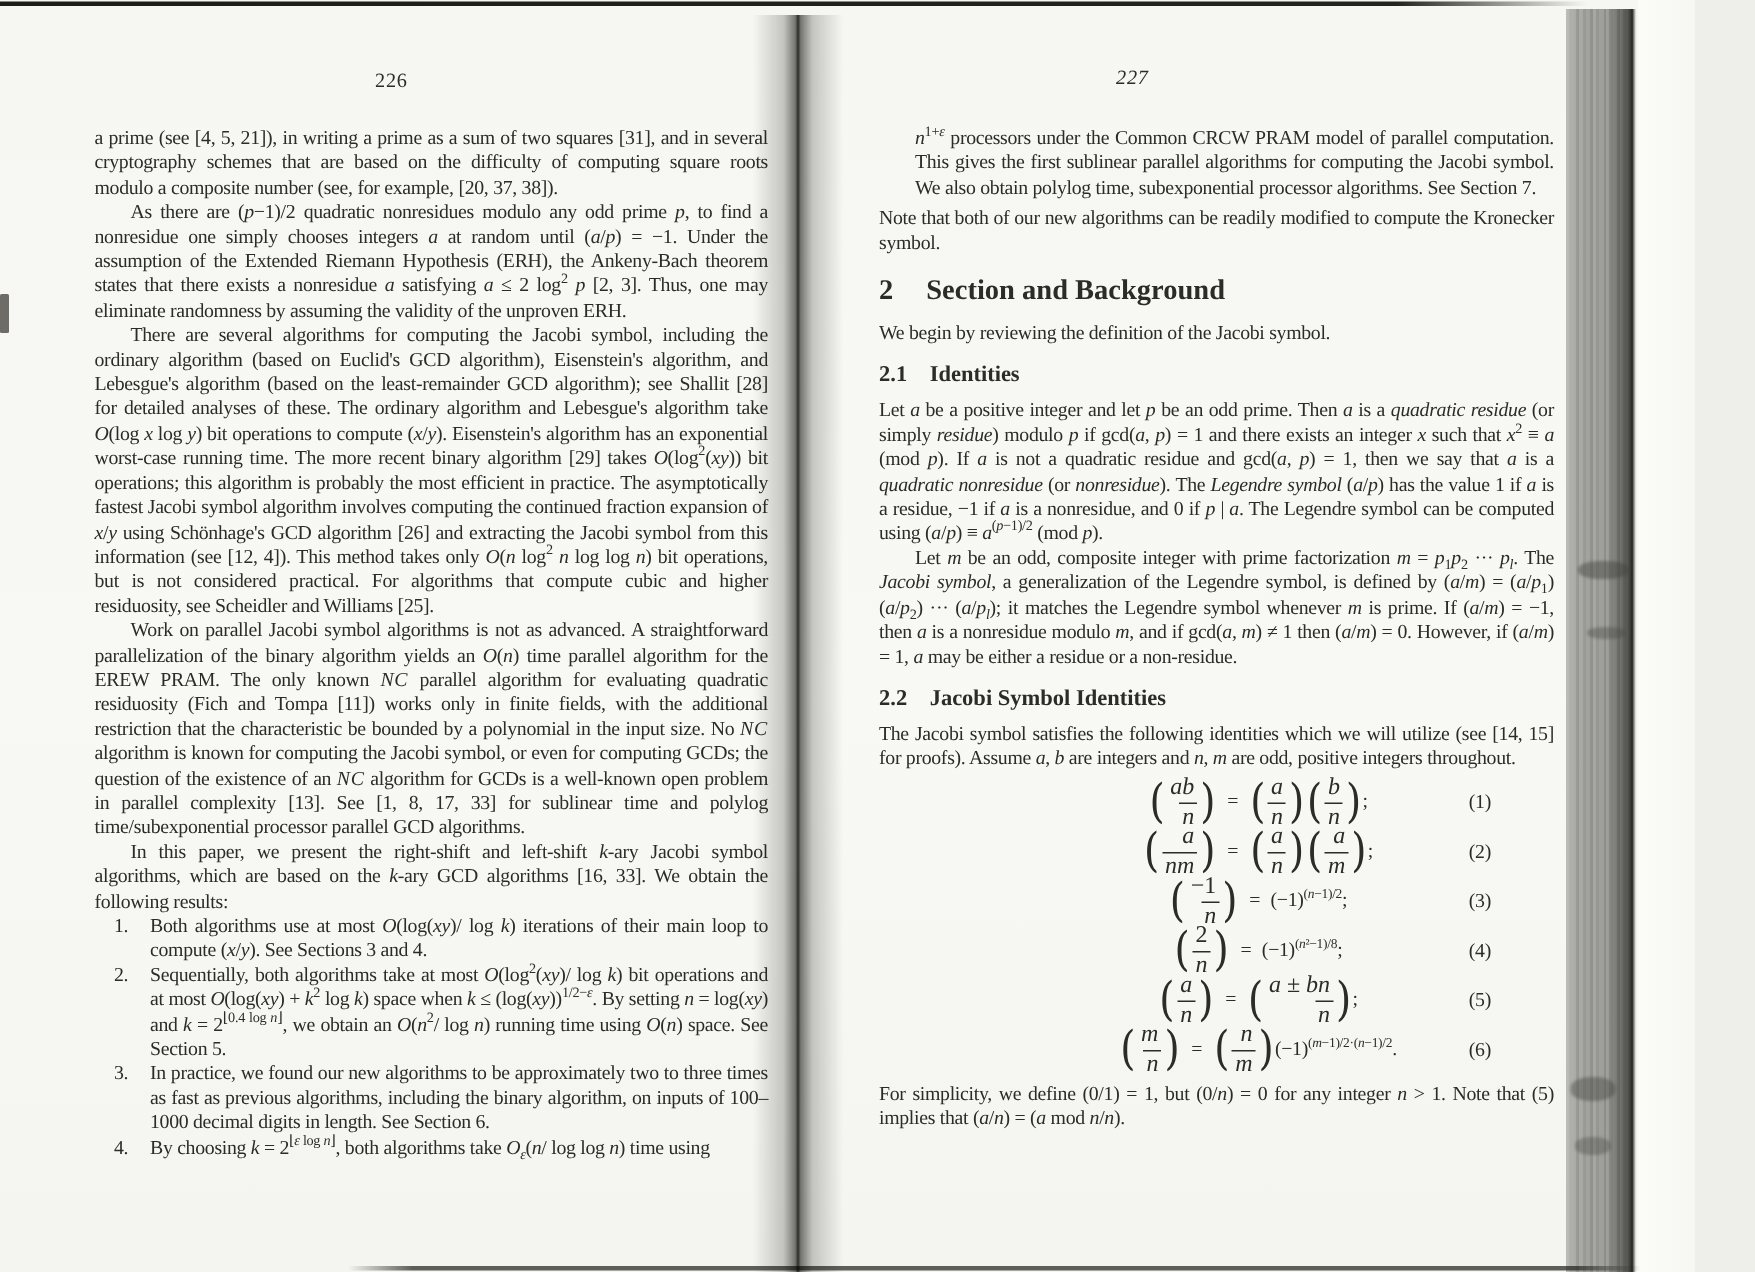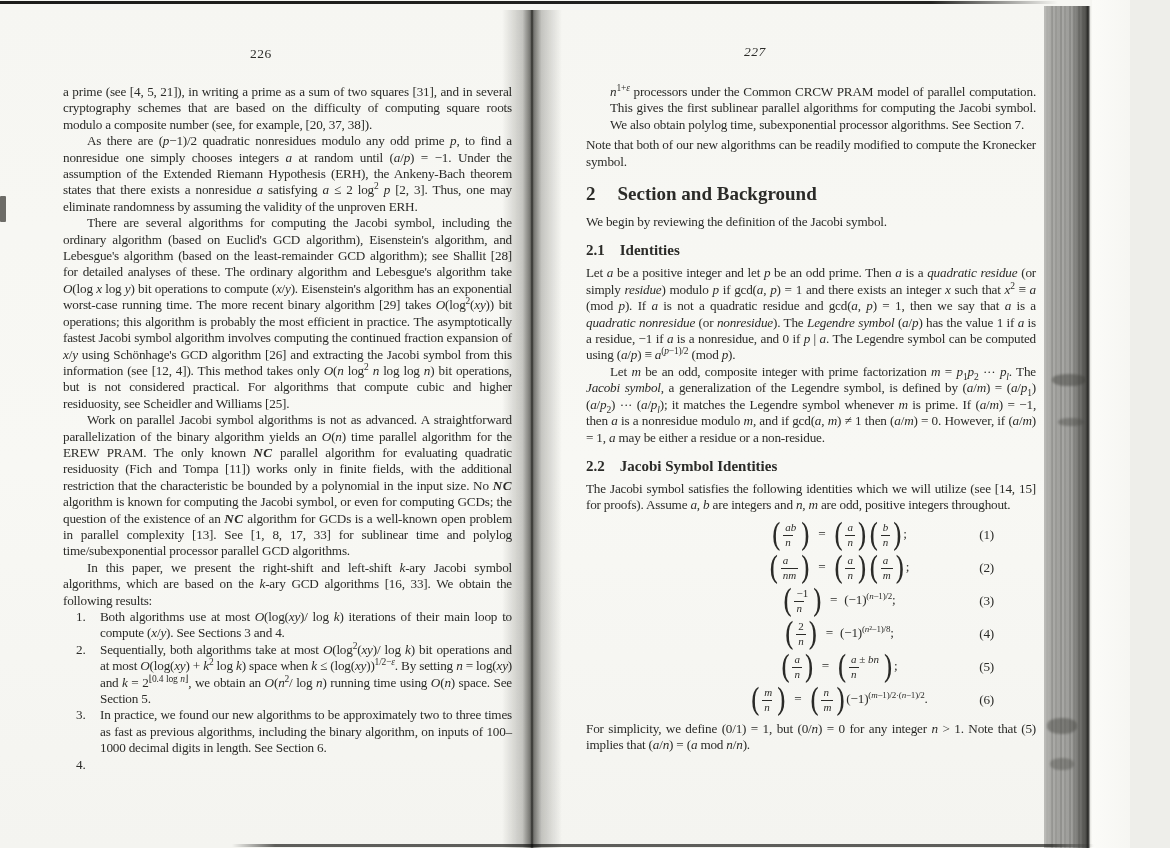--- a/index.html
+++ b/index.html
@@ -40,39 +40,39 @@
   .col{position:absolute;top:84px;z-index:2;font-size:13.2px;line-height:16.4px;
        letter-spacing:-0.2px;text-align:justify;}
   .col-left{left:63px;width:449px;}
   .col-right{left:550px;width:450px;margin-left:36px;}
   .col p{margin:0;}
   .ind{text-indent:24px;}
   .cont{margin-left:24px !important;margin-right:0;}
   .note{margin-top:4px !important;}
   sup{font-size:9.5px;line-height:0;}
   sub{font-size:9.5px;line-height:0;}
-  .nc{font-style:italic;font-weight:700;letter-spacing:.5px;}
+  .nc{font-style:italic;font-weight:400;letter-spacing:.5px;}
   
   .nlist{margin:0 0 0 13px;}
   .li{position:relative;padding-left:24px;margin:0;text-align:justify;}
   .linum{position:absolute;left:0;top:0;}
   
   .h2{font-weight:700;font-size:19px;letter-spacing:0;line-height:22px;margin:13px 0 9px;}
   .h2 .hnum{margin-right:22px;}
   .h3{font-weight:700;font-size:15px;letter-spacing:0;line-height:18px;margin:11px 0 6px;}
   .h3 .hnum{margin-right:15px;}
   
   .eqs{margin:5px 0 4px;}
   .eq{position:relative;height:33px;display:flex;align-items:center;justify-content:center;}
   .eqbody{margin-left:55px;white-space:nowrap;font-size:13.2px;}
   .eqnum{position:absolute;right:42px;top:50%;transform:translateY(-50%);}
   .pr{font-family:"DejaVu Serif",serif;font-size:26px;line-height:1;display:inline-block;
       vertical-align:middle;transform:scaleY(1.2);margin:0 1px;font-weight:400;}
-  .fr{display:inline-flex;flex-direction:column;align-items:flex-start;vertical-align:middle;
-      font-size:11px;line-height:1.05;margin:0 1px;letter-spacing:0;}
+  .fr{display:inline-flex;flex-direction:column;align-items:flex-end;vertical-align:middle;
+      font-size:16px;line-height:1.05;margin:0 1px;letter-spacing:0;}
   .fr .nu{padding:0 2px 1px;}
   .fr .de{border-top:1px solid #2b2b28;padding:1px 2px 0;}
   .rel{margin:0 7px;}
   .eq sup{font-size:9px;}
 </style>
 </head>
 <body>
 
 <div class="scan">
 
@@ -102,20 +102,21 @@
       <div class="li">
         <span class="linum">2.</span>
         <span>Sequentially, both algorithms take at most <i>O</i>(log<sup>2</sup>(<i>xy</i>)/ log <i>k</i>) bit operations and at most <i>O</i>(log(<i>xy</i>) + <i>k</i><sup>2</sup> log <i>k</i>) space when <i>k</i> ≤ (log(<i>xy</i>))<sup>1/2−<i>ε</i></sup>. By setting <i>n</i> = log(<i>xy</i>) and <i>k</i> = 2<sup>⌊0.4 log <i>n</i>⌋</sup>, we obtain an <i>O</i>(<i>n</i><sup>2</sup>/ log <i>n</i>) running time using <i>O</i>(<i>n</i>) space. See Section 5.</span>
       </div>
       <div class="li">
         <span class="linum">3.</span>
         <span>In practice, we found our new algorithms to be approximately two to three times as fast as previous algorithms, including the binary algorithm, on inputs of 100–1000 decimal digits in length. See Section 6.</span>
       </div>
       <div class="li">
         <span class="linum">4.</span>
+        <span>By choosing <i>k</i> = 2<sup>⌊<i>ε</i> log <i>n</i>⌋</sup>, both algorithms take <i>O</i><sub><i>ε</i></sub>(<i>n</i>/ log log <i>n</i>) time using</span>
       </div>
     </div>
   </div>
 
   <div class="pagenum pn-right">227</div>
   <div class="col col-right">
     <p class="cont"><i>n</i><sup>1+<i>ε</i></sup> processors under the Common CRCW PRAM model of parallel computation. This gives the first sublinear parallel algorithms for computing the Jacobi symbol. We also obtain polylog time, subexponential processor algorithms. See Section 7.</p>
     <p class="note">Note that both of our new algorithms can be readily modified to compute the Kronecker symbol.</p>
     <div class="h2">
       <span class="hnum">2</span><span>Section and Background</span>

